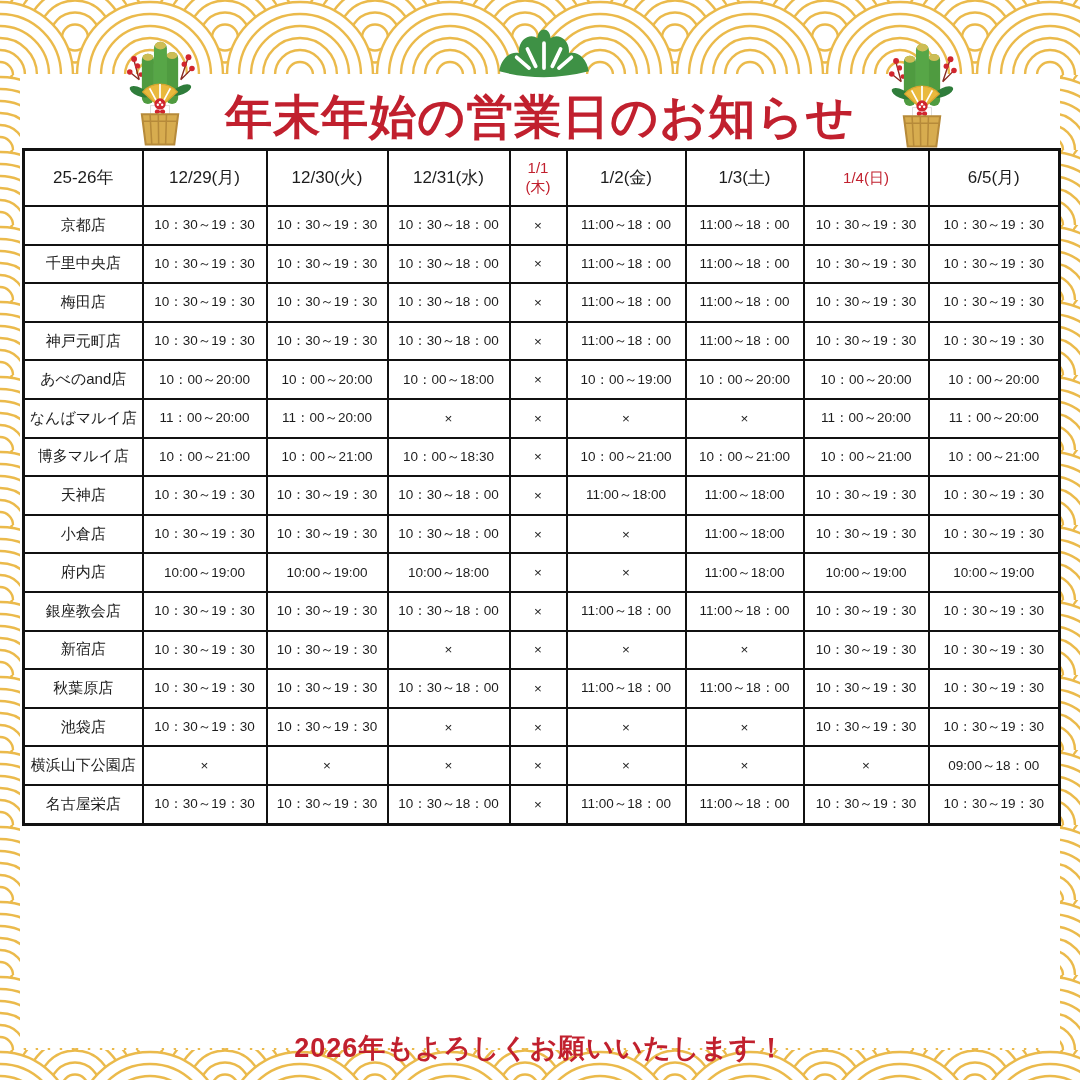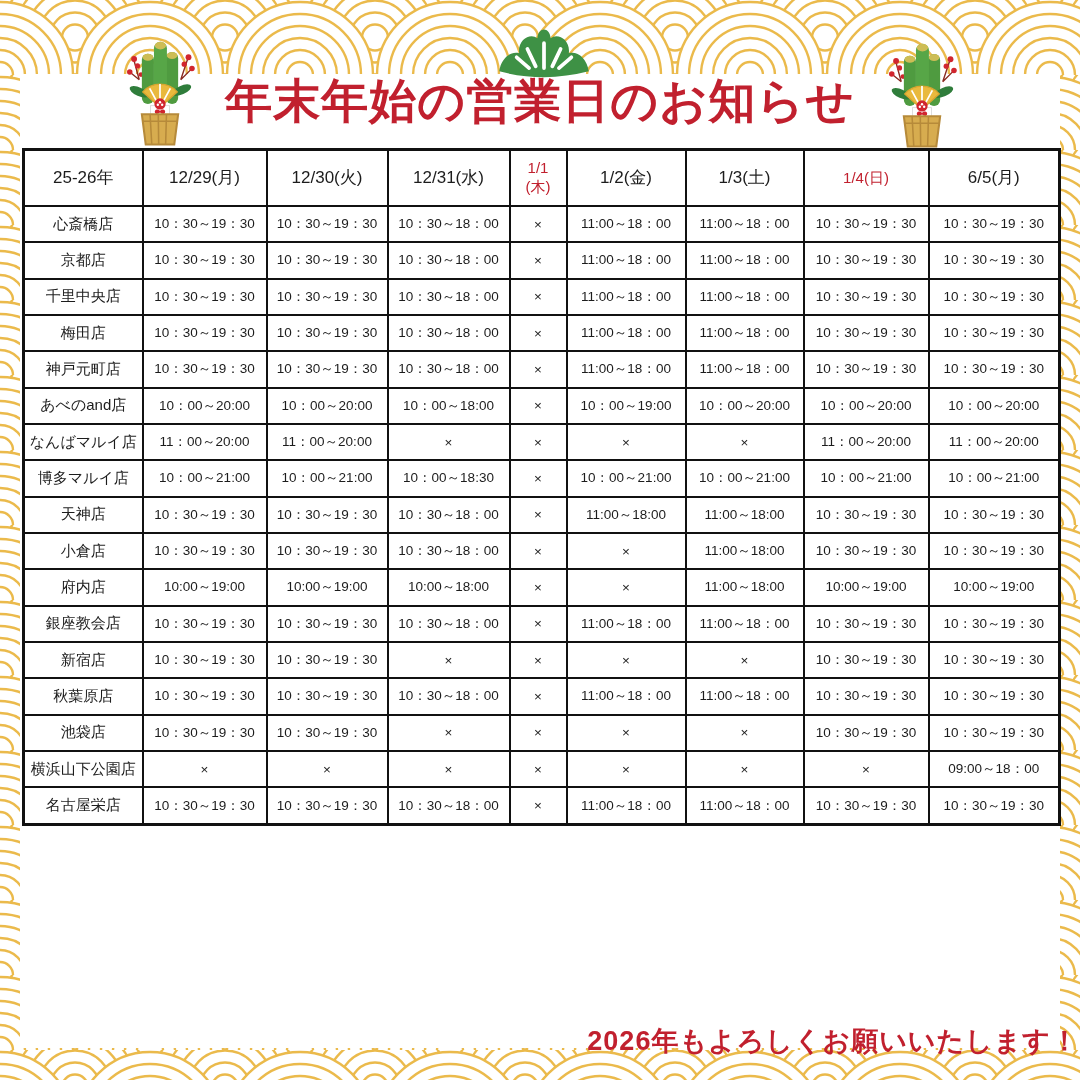--- a/index.html
+++ b/index.html
@@ -9,42 +9,42 @@
     font-family:"Liberation Sans","DejaVu Sans",sans-serif;
   }
   .bg-svg{position:absolute;left:0;top:0;z-index:0;}
   .card{
     position:absolute;left:20px;top:74px;width:1040px;height:974px;
     background:#fff;z-index:1;
   }
   .title{
     position:absolute;left:0;right:0;top:70px;z-index:3;
     text-align:center;color:#c1202e;font-size:47px;font-weight:bold;
-    letter-spacing:1px;margin:0;
+    letter-spacing:1px;margin:16px;
   }
   .deco{position:absolute;z-index:4;}
   #kadomatsu-left{left:116px;top:40px;width:88px;height:108px;}
   #kadomatsu-right{left:878px;top:42px;width:88px;height:108px;}
   #pine-top{left:486px;top:20px;width:116px;height:58px;}
   table.hours{
     position:absolute;left:22px;top:148px;width:1036px;height:678px;z-index:3;
     border-collapse:collapse;table-layout:fixed;background:#fff;
     border:3px solid #111;
   }
   table.hours th,table.hours td{
     border:2px solid #111;text-align:center;vertical-align:middle;
     color:#1c1c1c;padding:0 2px;overflow:hidden;
   }
   table.hours thead th{font-size:17px;font-weight:normal;height:54px;white-space:pre-line;line-height:1.25;}
   table.hours thead th.red{color:#c1202e;font-size:15px;}
   table.hours tbody th{font-size:15px;font-weight:normal;}
   table.hours tbody td{font-size:13.5px;font-weight:normal;white-space:nowrap;}
   .footer{
-    position:absolute;left:0;right:0;top:1022px;z-index:3;text-align:right;
-    color:#c1202e;font-size:27px;font-weight:bold;letter-spacing:1px;margin:1px;
+    position:absolute;left:0;right:0;top:1022px;z-index:3;text-align:center;
+    color:#c1202e;font-size:27px;font-weight:bold;letter-spacing:1px;margin:8px;
   }
   .symbols{position:absolute;width:0;height:0;overflow:hidden;}
 </style>
 </head>
 <body>
 
 <svg class="bg-svg" width="1080" height="1080" xmlns="http://www.w3.org/2000/svg">
   <defs>
     <g id="fan">
       <circle r="73" fill="#ffffff" stroke="#ebba4b" stroke-width="2.4"></circle>
@@ -144,31 +144,20 @@
         <th class="red">1/1
 (木)</th>
         <th>1/2(金)</th>
         <th>1/3(土)</th>
         <th class="red">1/4(日)</th>
         <th>6/5(月)</th>
       </tr>
     </thead>
   <tbody>
       <tr>
-        <th>心斎橋店</th>
-        <td>10：30～19：30</td>
-        <td>10：30～19：30</td>
-        <td>10：30～18：00</td>
-        <td>×</td>
-        <td>11:00～18：00</td>
-        <td>11:00～18：00</td>
-        <td>10：30～19：30</td>
-        <td>10：30～19：30</td>
-      </tr>
-      <tr>
         <th>京都店</th>
         <td>10：30～19：30</td>
         <td>10：30～19：30</td>
         <td>10：30～18：00</td>
         <td>×</td>
         <td>11:00～18：00</td>
         <td>11:00～18：00</td>
         <td>10：30～19：30</td>
         <td>10：30～19：30</td>
       </tr>

